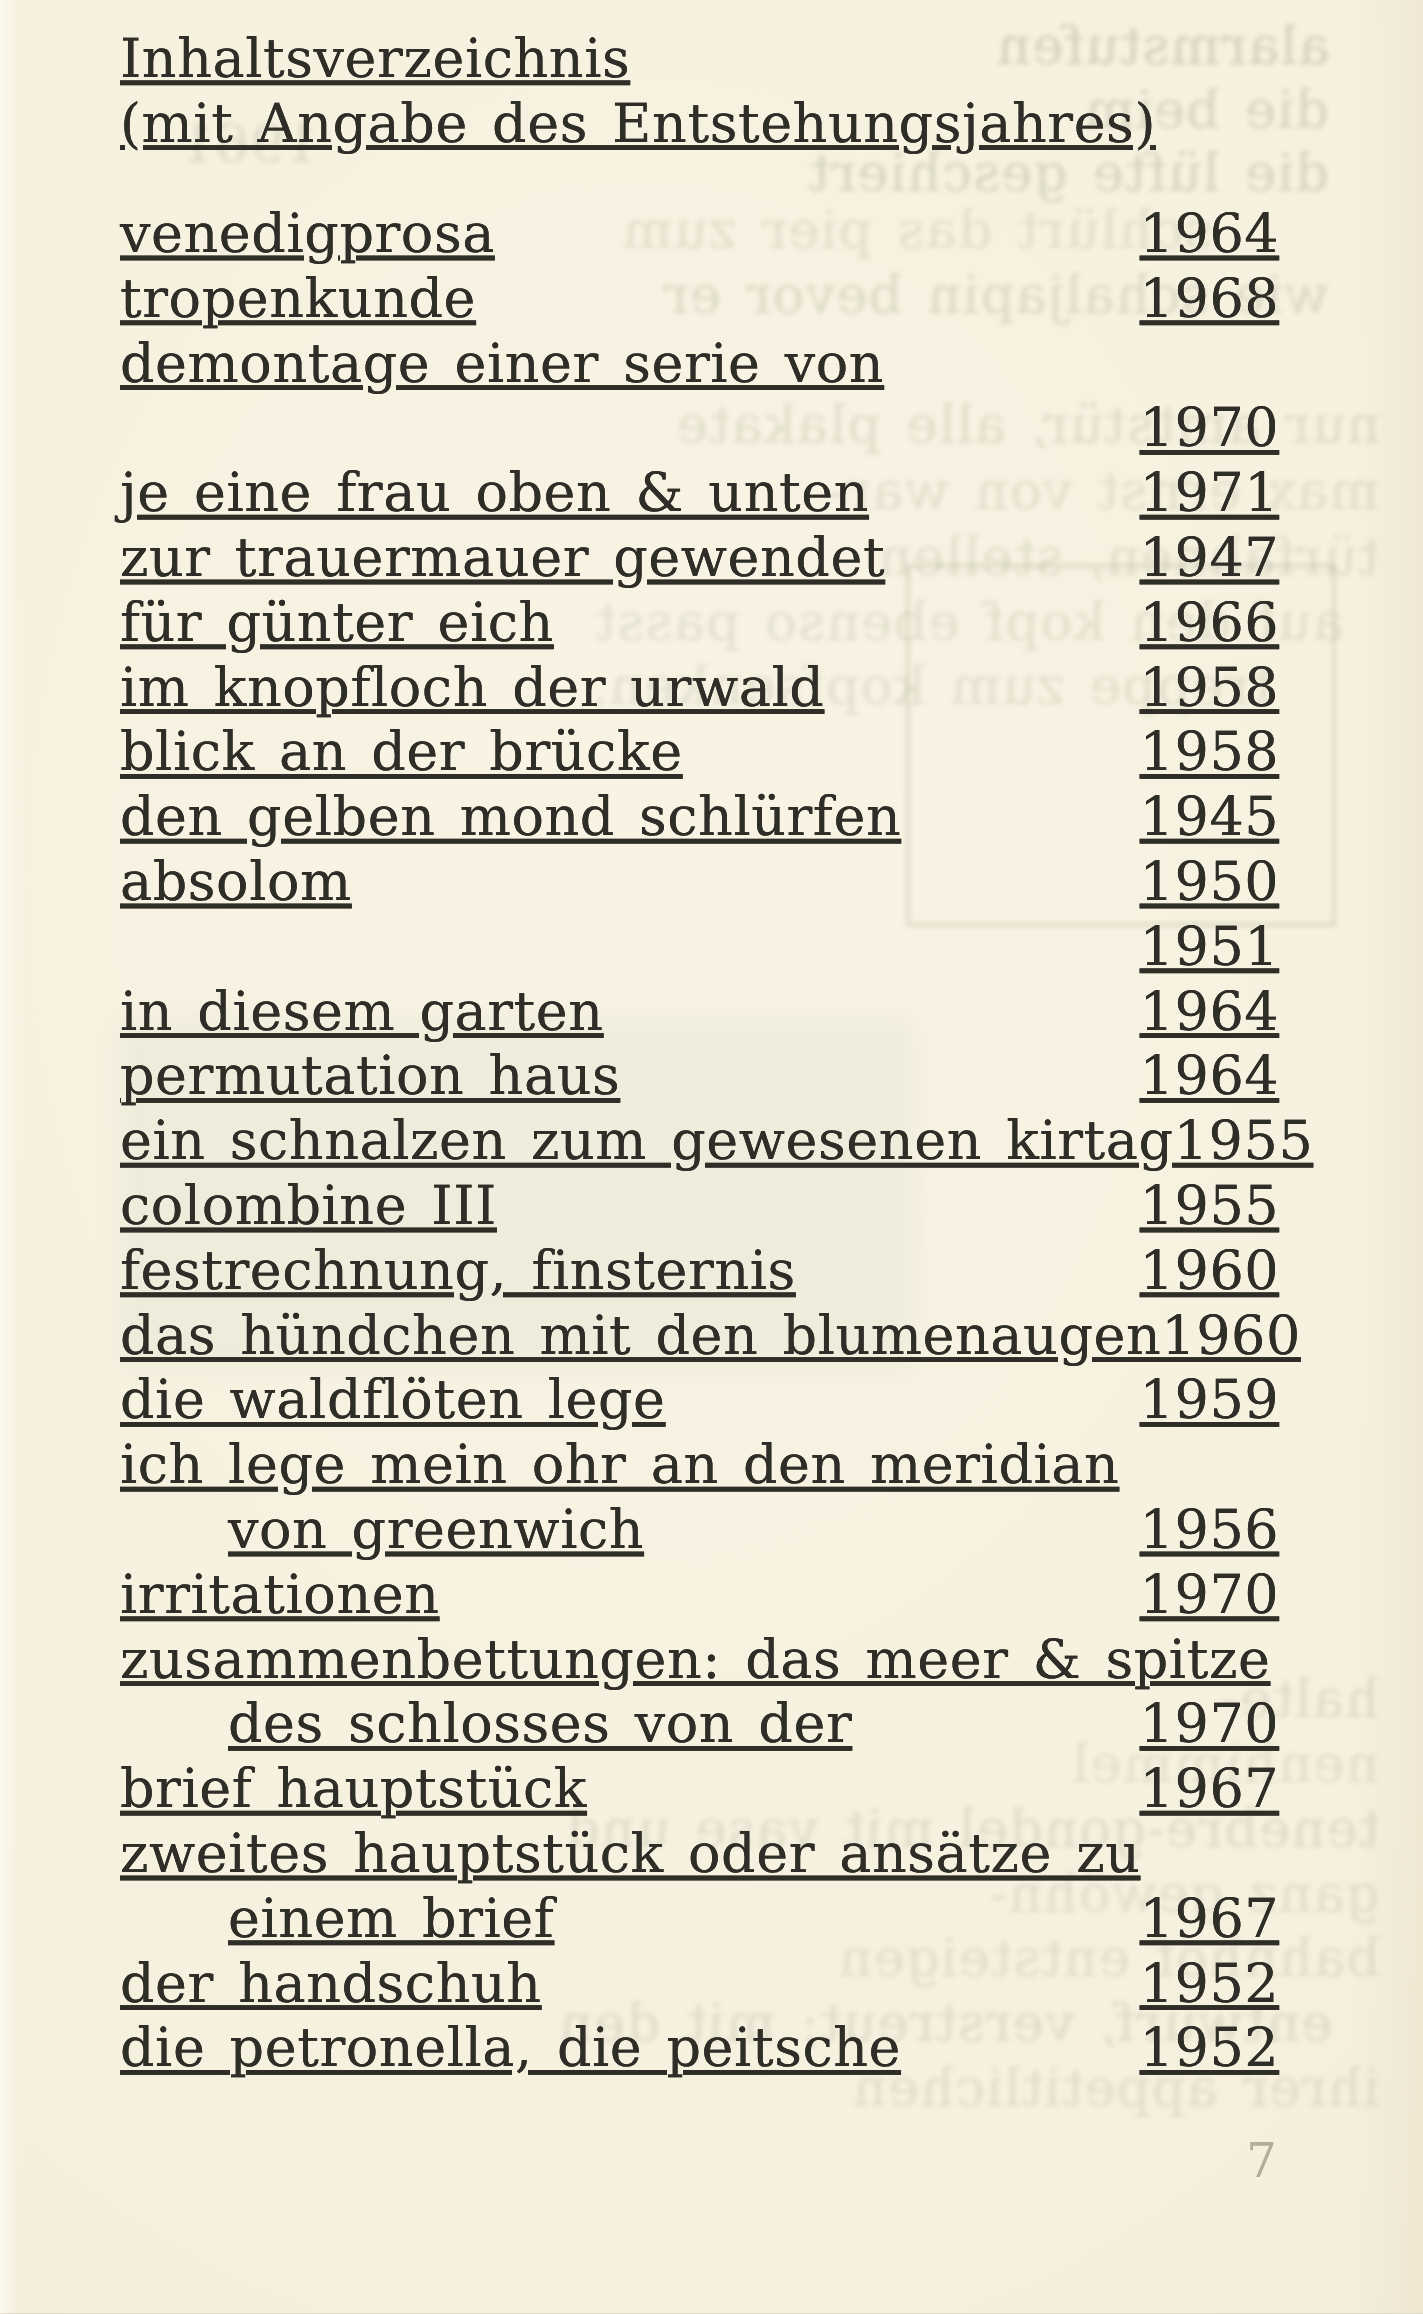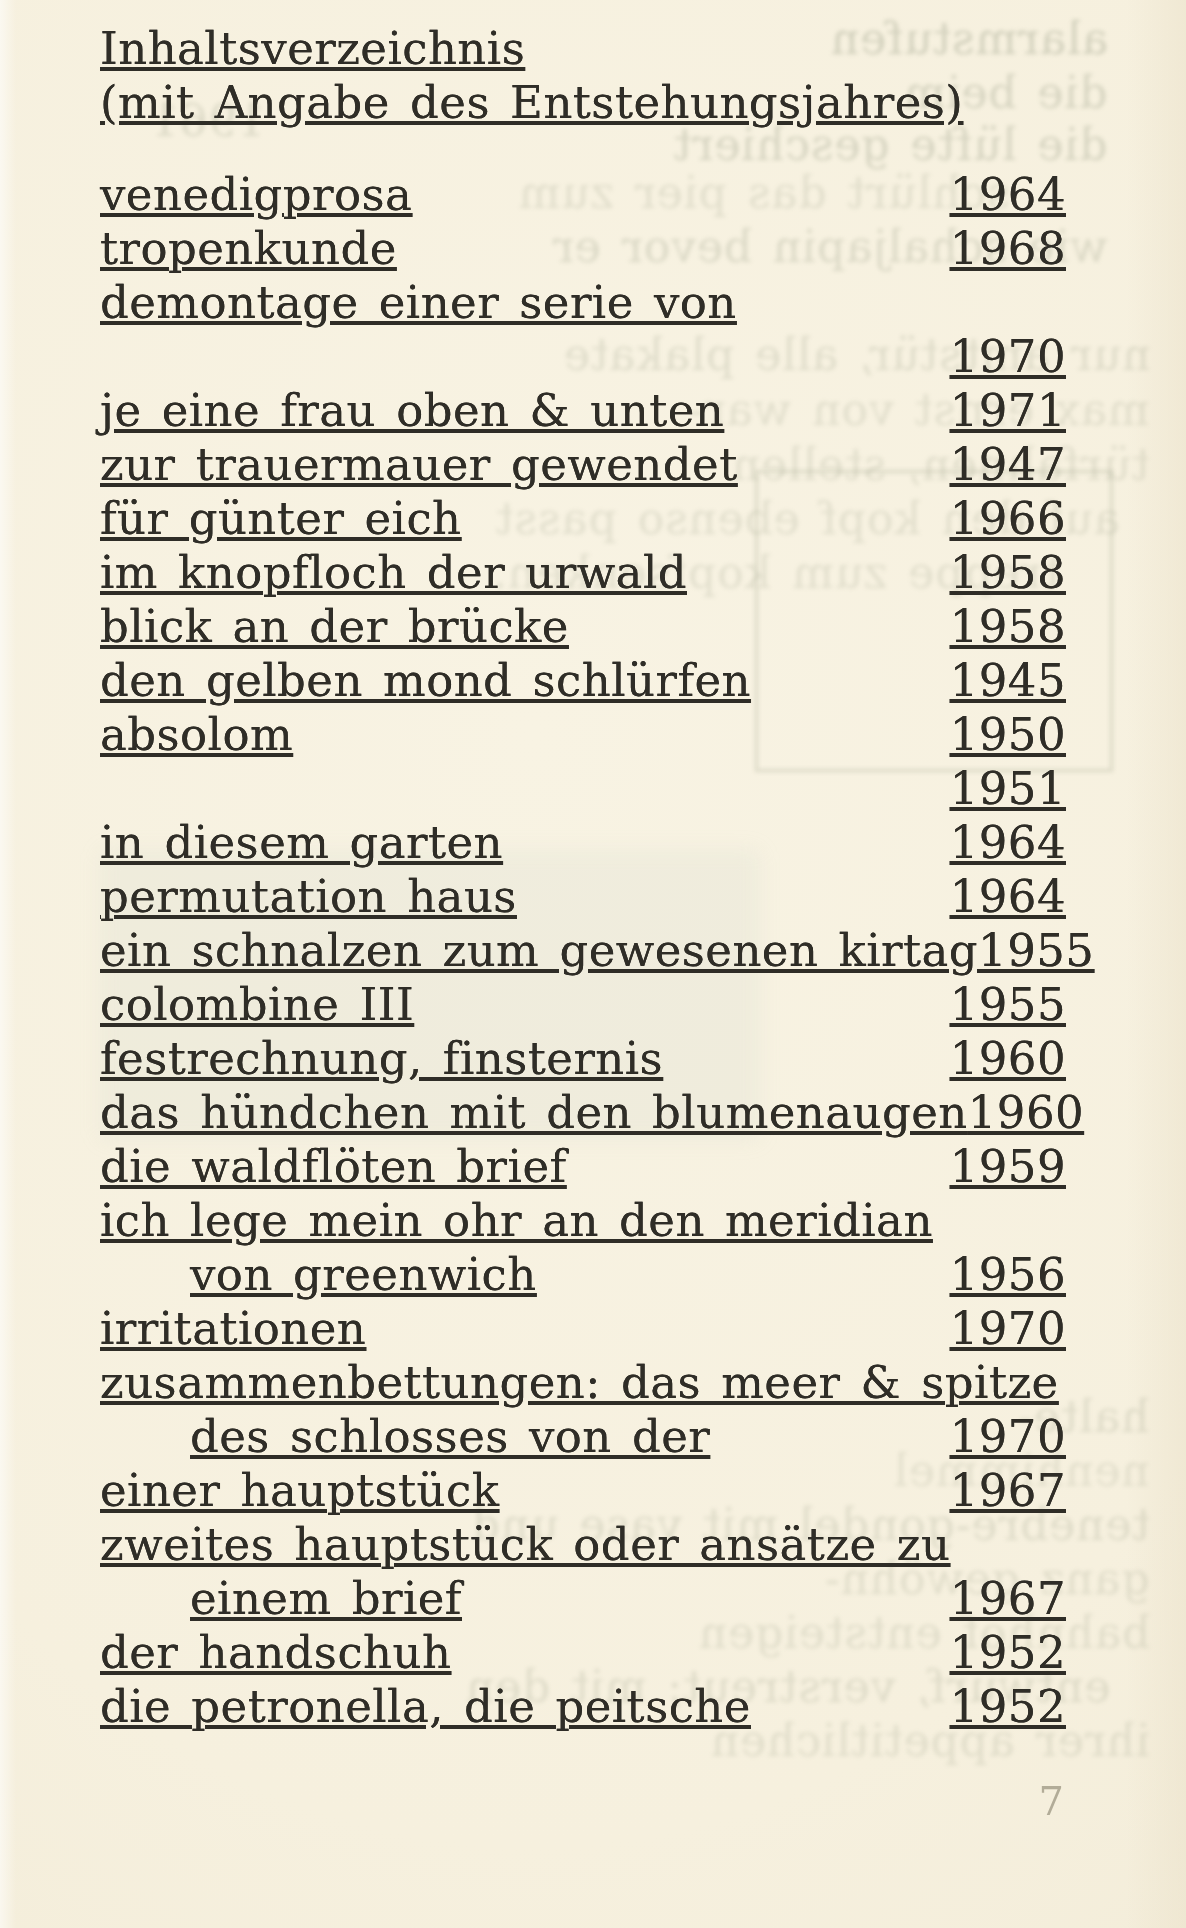--- a/index.html
+++ b/index.html
@@ -162,21 +162,21 @@
         </div>
         <div class="trow">
           <span class="ttitle">festrechnung, finsternis</span>
           <span class="tyear">1960</span>
         </div>
         <div class="trow">
           <span class="ttitle">das hündchen mit den blumenaugen</span>
           <span class="tyear">1960</span>
         </div>
         <div class="trow">
-          <span class="ttitle">die waldflöten brief</span>
+          <span class="ttitle">die waldflöten lege</span>
           <span class="tyear">1959</span>
         </div>
         <div class="trow">
           <span class="ttitle">ich lege mein ohr an den meridian</span>
         </div>
         <div class="trow cont">
           <span class="ttitle">von greenwich</span>
           <span class="tyear">1956</span>
         </div>
         <div class="trow">
@@ -184,21 +184,21 @@
           <span class="tyear">1970</span>
         </div>
         <div class="trow">
           <span class="ttitle">zusammenbettungen: das meer &amp; spitze</span>
         </div>
         <div class="trow cont">
           <span class="ttitle">des schlosses von der</span>
           <span class="tyear">1970</span>
         </div>
         <div class="trow">
-          <span class="ttitle">einer hauptstück</span>
+          <span class="ttitle">brief hauptstück</span>
           <span class="tyear">1967</span>
         </div>
         <div class="trow">
           <span class="ttitle">zweites hauptstück oder ansätze zu</span>
         </div>
         <div class="trow cont">
           <span class="ttitle">einem brief</span>
           <span class="tyear">1967</span>
         </div>
         <div class="trow">

